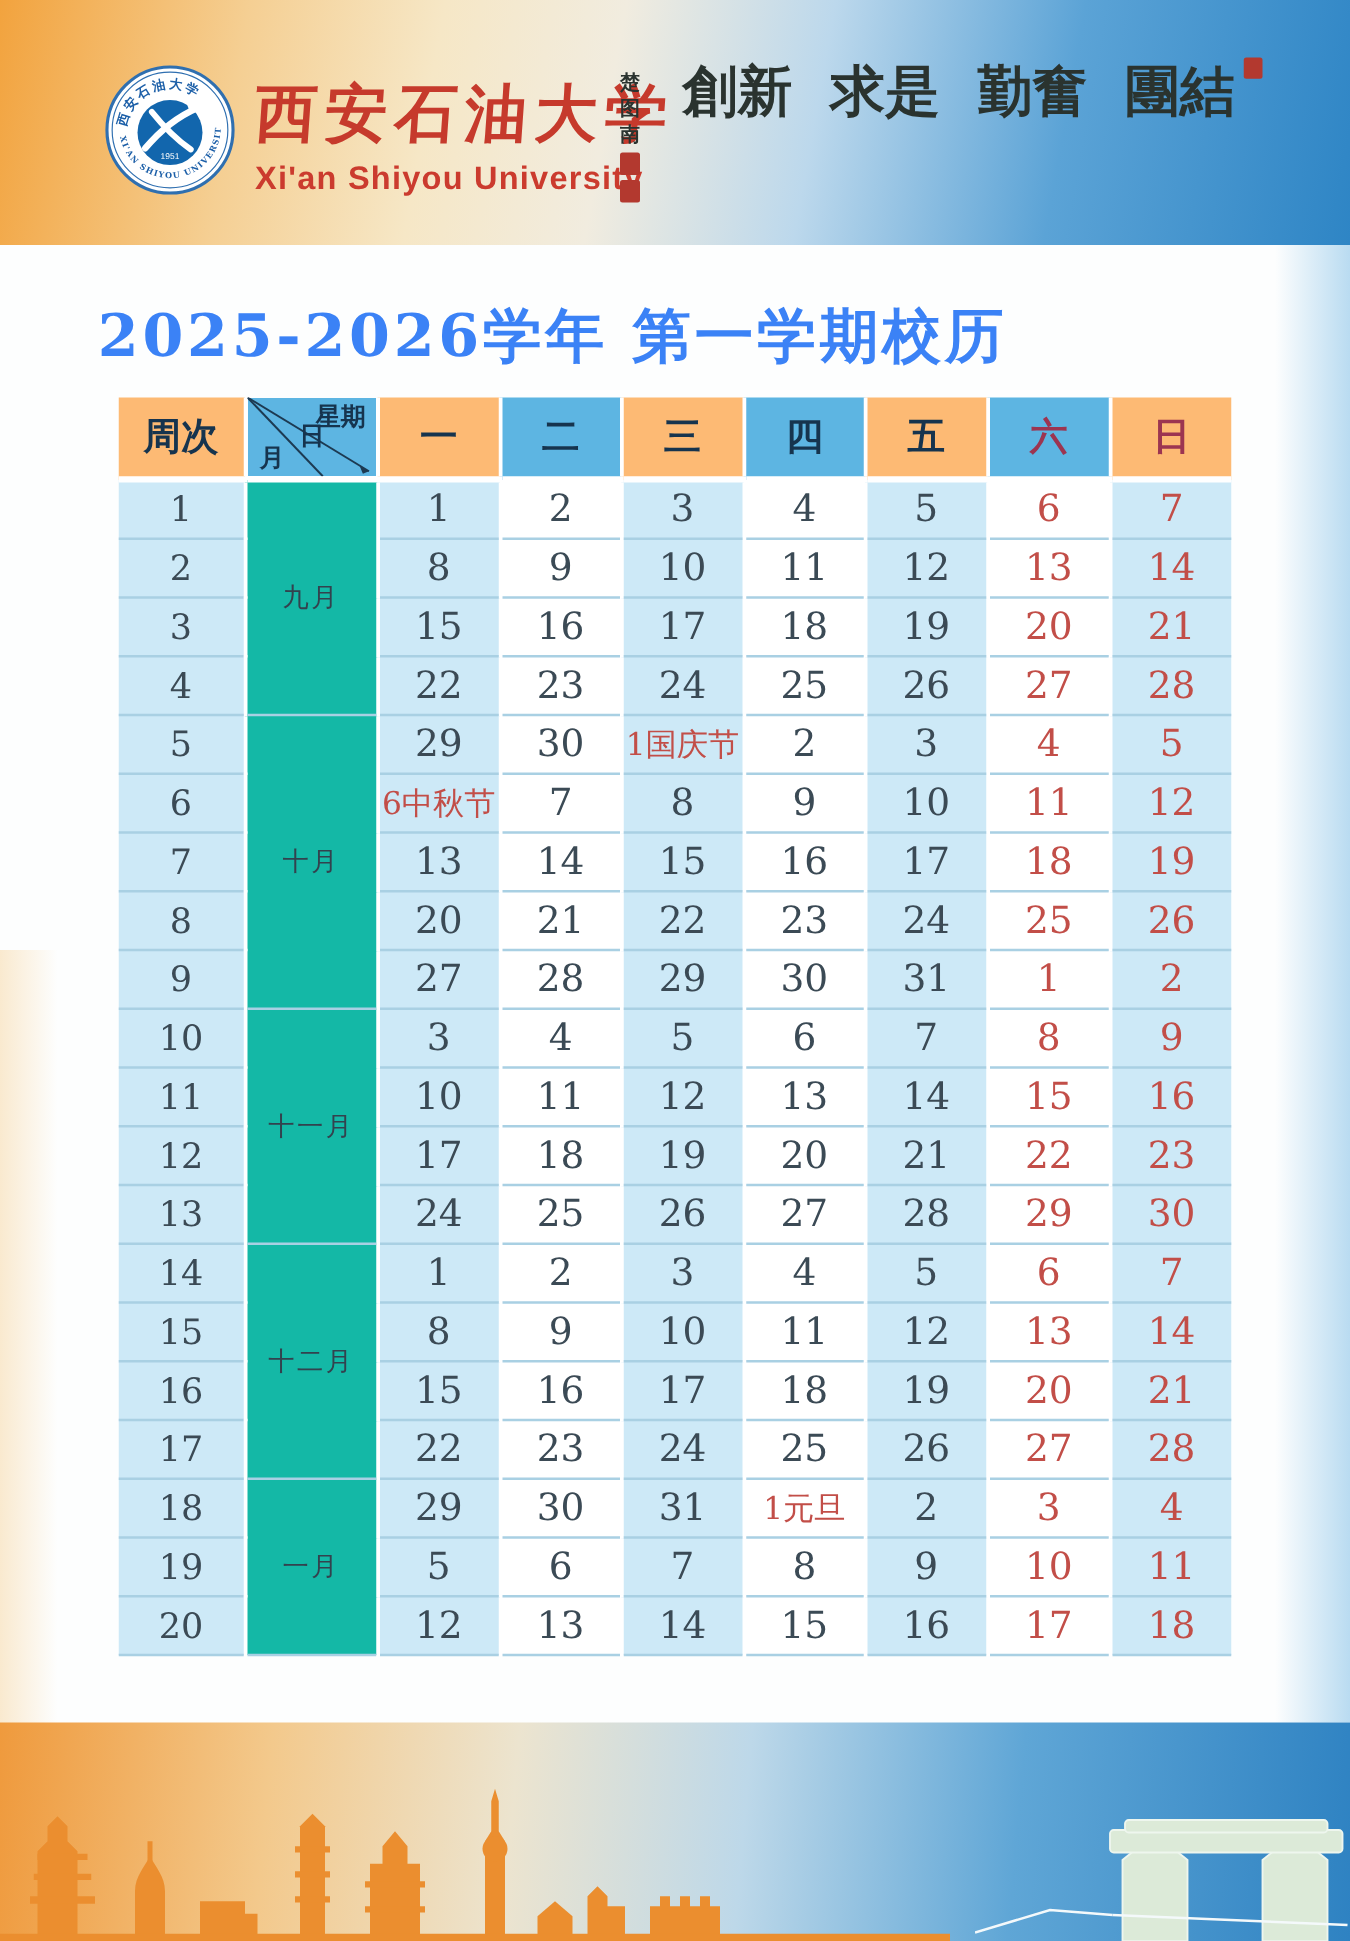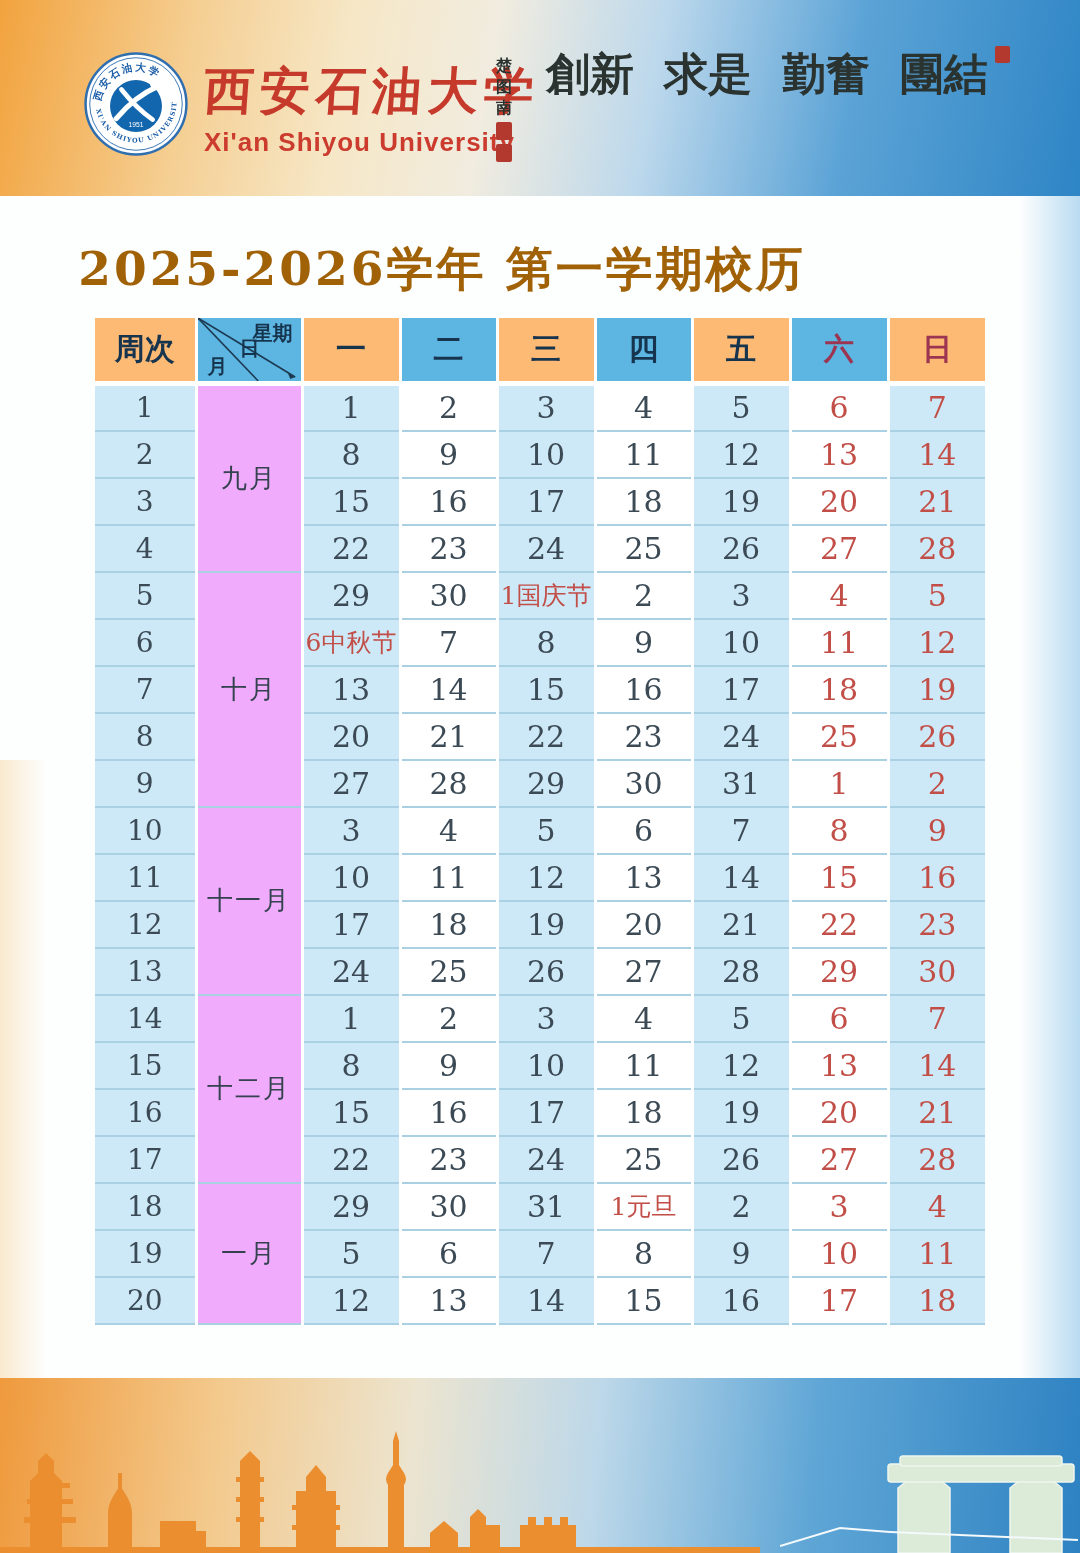--- a/index.html
+++ b/index.html
@@ -21,21 +21,21 @@
   .motto { position:absolute; right:92px; top:50px; display:flex; flex-direction:row; align-items:flex-start; gap:30px; }
   .motto-col { display:flex; flex-direction:column; align-items:center; gap:8px;justify-content:center; }
   .motto-char { font-size:44px; font-weight:bold; color:#2a332f; line-height:1.1; font-family:"DejaVu Serif",serif; }
   .sig-col { display:flex; flex-direction:column; align-items:center; margin-top:6px; margin-right:4px; }
   .sig-char { font-size:16px; font-weight:bold; color:#2a332f; line-height:1.3; }
   .seal { width:16px; height:18px; background:#b3392f; border-radius:2px; margin-top:4px; }
   .seal-top { position:absolute; right:-22px; top:-4px; width:15px; height:17px; background:#b3392f; border-radius:2px; }
 
   
   .title { position:absolute; left:0; top:238px; width:884px; text-align:center;
-    font-size:47px; font-weight:bold; color:#a16207; letter-spacing:3px; }
+    font-size:47px; font-weight:bold; color:#3b82f6; letter-spacing:3px; }
 
   
   .tint-right { position:absolute; right:0; top:196px; width:60px; height:1182px;
     background:linear-gradient(to left, rgba(140,196,232,.6), rgba(140,196,232,0)); }
   .tint-left { position:absolute; left:0; top:760px; width:46px; height:620px;
     background:linear-gradient(to right, rgba(244,200,130,.38), rgba(244,200,130,0)); }
 
   
   table.cal { position:absolute; left:95px; top:318px; width:890px; border-collapse:collapse; table-layout:fixed; }
   .cal th, .cal td { text-align:center; vertical-align:middle; padding:0; }
@@ -44,21 +44,21 @@
 
   .cal th { font-size:30px; font-weight:bold; color:#16344e; border-bottom:5px solid #ffffff; }
   .cal th.dark { background:#fdba74; }
   .cal th.light { background:#5db5e2; }
   .cal th .hred { color:#9c3551; }
   .cal th, .cal td { border-left:3px solid #ffffff; }
   .cal th:first-child, .cal td:first-child { border-left:none; }
 
   .cal td { border-bottom:2px solid #a9d0e3; font-size:30px; color:#3b4a55; }
   td.wk { background:#cde9f7; font-size:28px; }
-  td.mon { background:#f0abfc; font-size:26px; letter-spacing:2px; color:#33424e; }
+  td.mon { background:#14b8a6; font-size:21px; letter-spacing:2px; color:#33424e; }
   td.day.cblue { background:#cde9f7; }
   td.day.cwhite { background:#ffffff; }
   td.day.red { color:#c24e48; }
   td.day.holiday { font-size:25px; letter-spacing:0; }
 
   
   th.corner { position:relative; padding:0; }
   .corner-box { position:relative; width:100%; height:63px; }
   .corner-box svg { position:absolute; inset:0; }
   .c-lab { position:absolute; font-size:20px; font-weight:bold; color:#16344e; line-height:1; }

